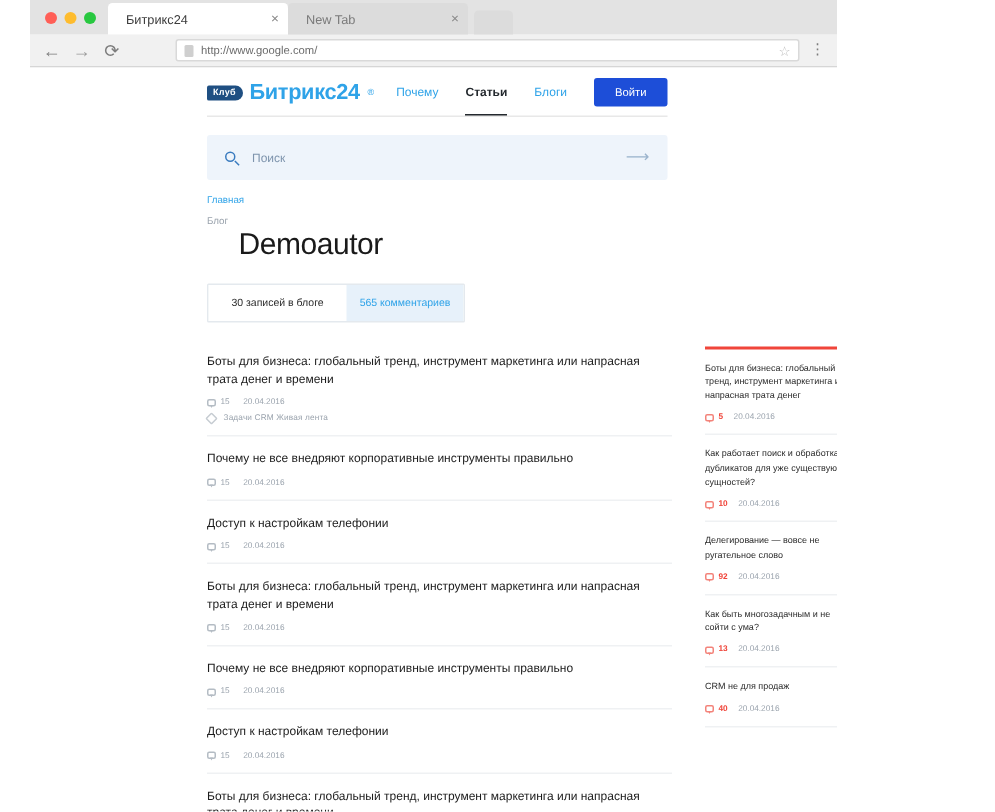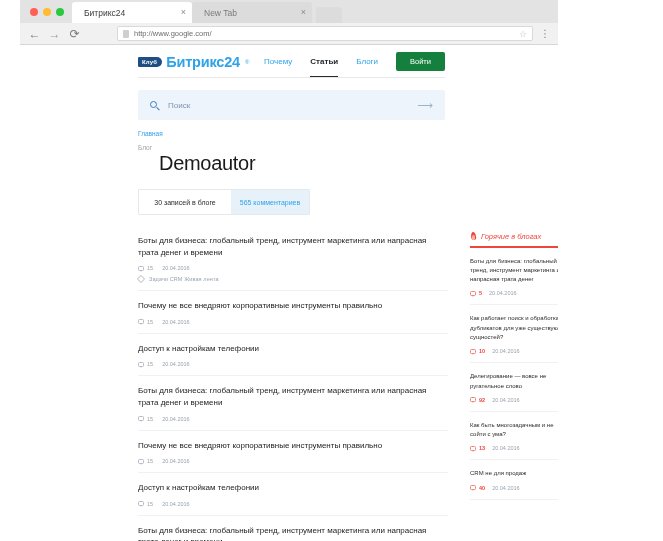--- a/index.html
+++ b/index.html
@@ -90,21 +90,21 @@
   .logo-reg { color:#2fa3e8; font-size:6px; vertical-align:super; margin-left:1px; }
 
   .nav { margin-left:auto; display:flex; align-items:center; gap:18px; }
   .nav-link { font-size:8px; color:#2fa3e8; white-space:nowrap; position:relative; }
   .nav-link.active { color:#24292e; font-weight:bold; }
   .nav-link.active::after {
     content:""; position:absolute; left:0; right:0; bottom:-12px;
     height:2px; background:#24292e;
   }
   .login-btn {
-    background:#15803d; color:#fff; font-size:7.5px;
+    background:#1d4ed8; color:#fff; font-size:7.5px;
     padding:5px 14px; border-radius:2px; white-space:nowrap;
   }
   .header-rule {
     position:absolute; left:118px; right:113px; bottom:0; height:1px; background:#e8e8e8;
   }
 
   .content-wrap { padding: 12px 113px 0 118px; }
 
   .searchbox {
     background:#eef4fb; height:30px; border-radius:2px;
@@ -350,24 +350,20 @@
           </div>
 
           <div class="post">
             <div class="post-title">Боты для бизнеса: глобальный тренд, инструмент маркетинга или напрасная трата денег и времени</div>
 
           </div>
 
         </div>
 
         <div class="col-side">
-          <div class="side-head">
-            <span class="flame"></span>
-            <span class="side-title">Горячие в блогах</span>
-          </div>
           <div class="side-rule"></div>
 
           <div class="side-item">
             <div class="side-item-title">Боты для бизнеса: глобальный тренд, инструмент маркетинга или напрасная трата денег</div>
             <div class="side-meta">
               <span class="side-bubble"></span>
               <span class="side-num">5</span>
               <span class="side-date">20.04.2016</span>
             </div>
           </div>

